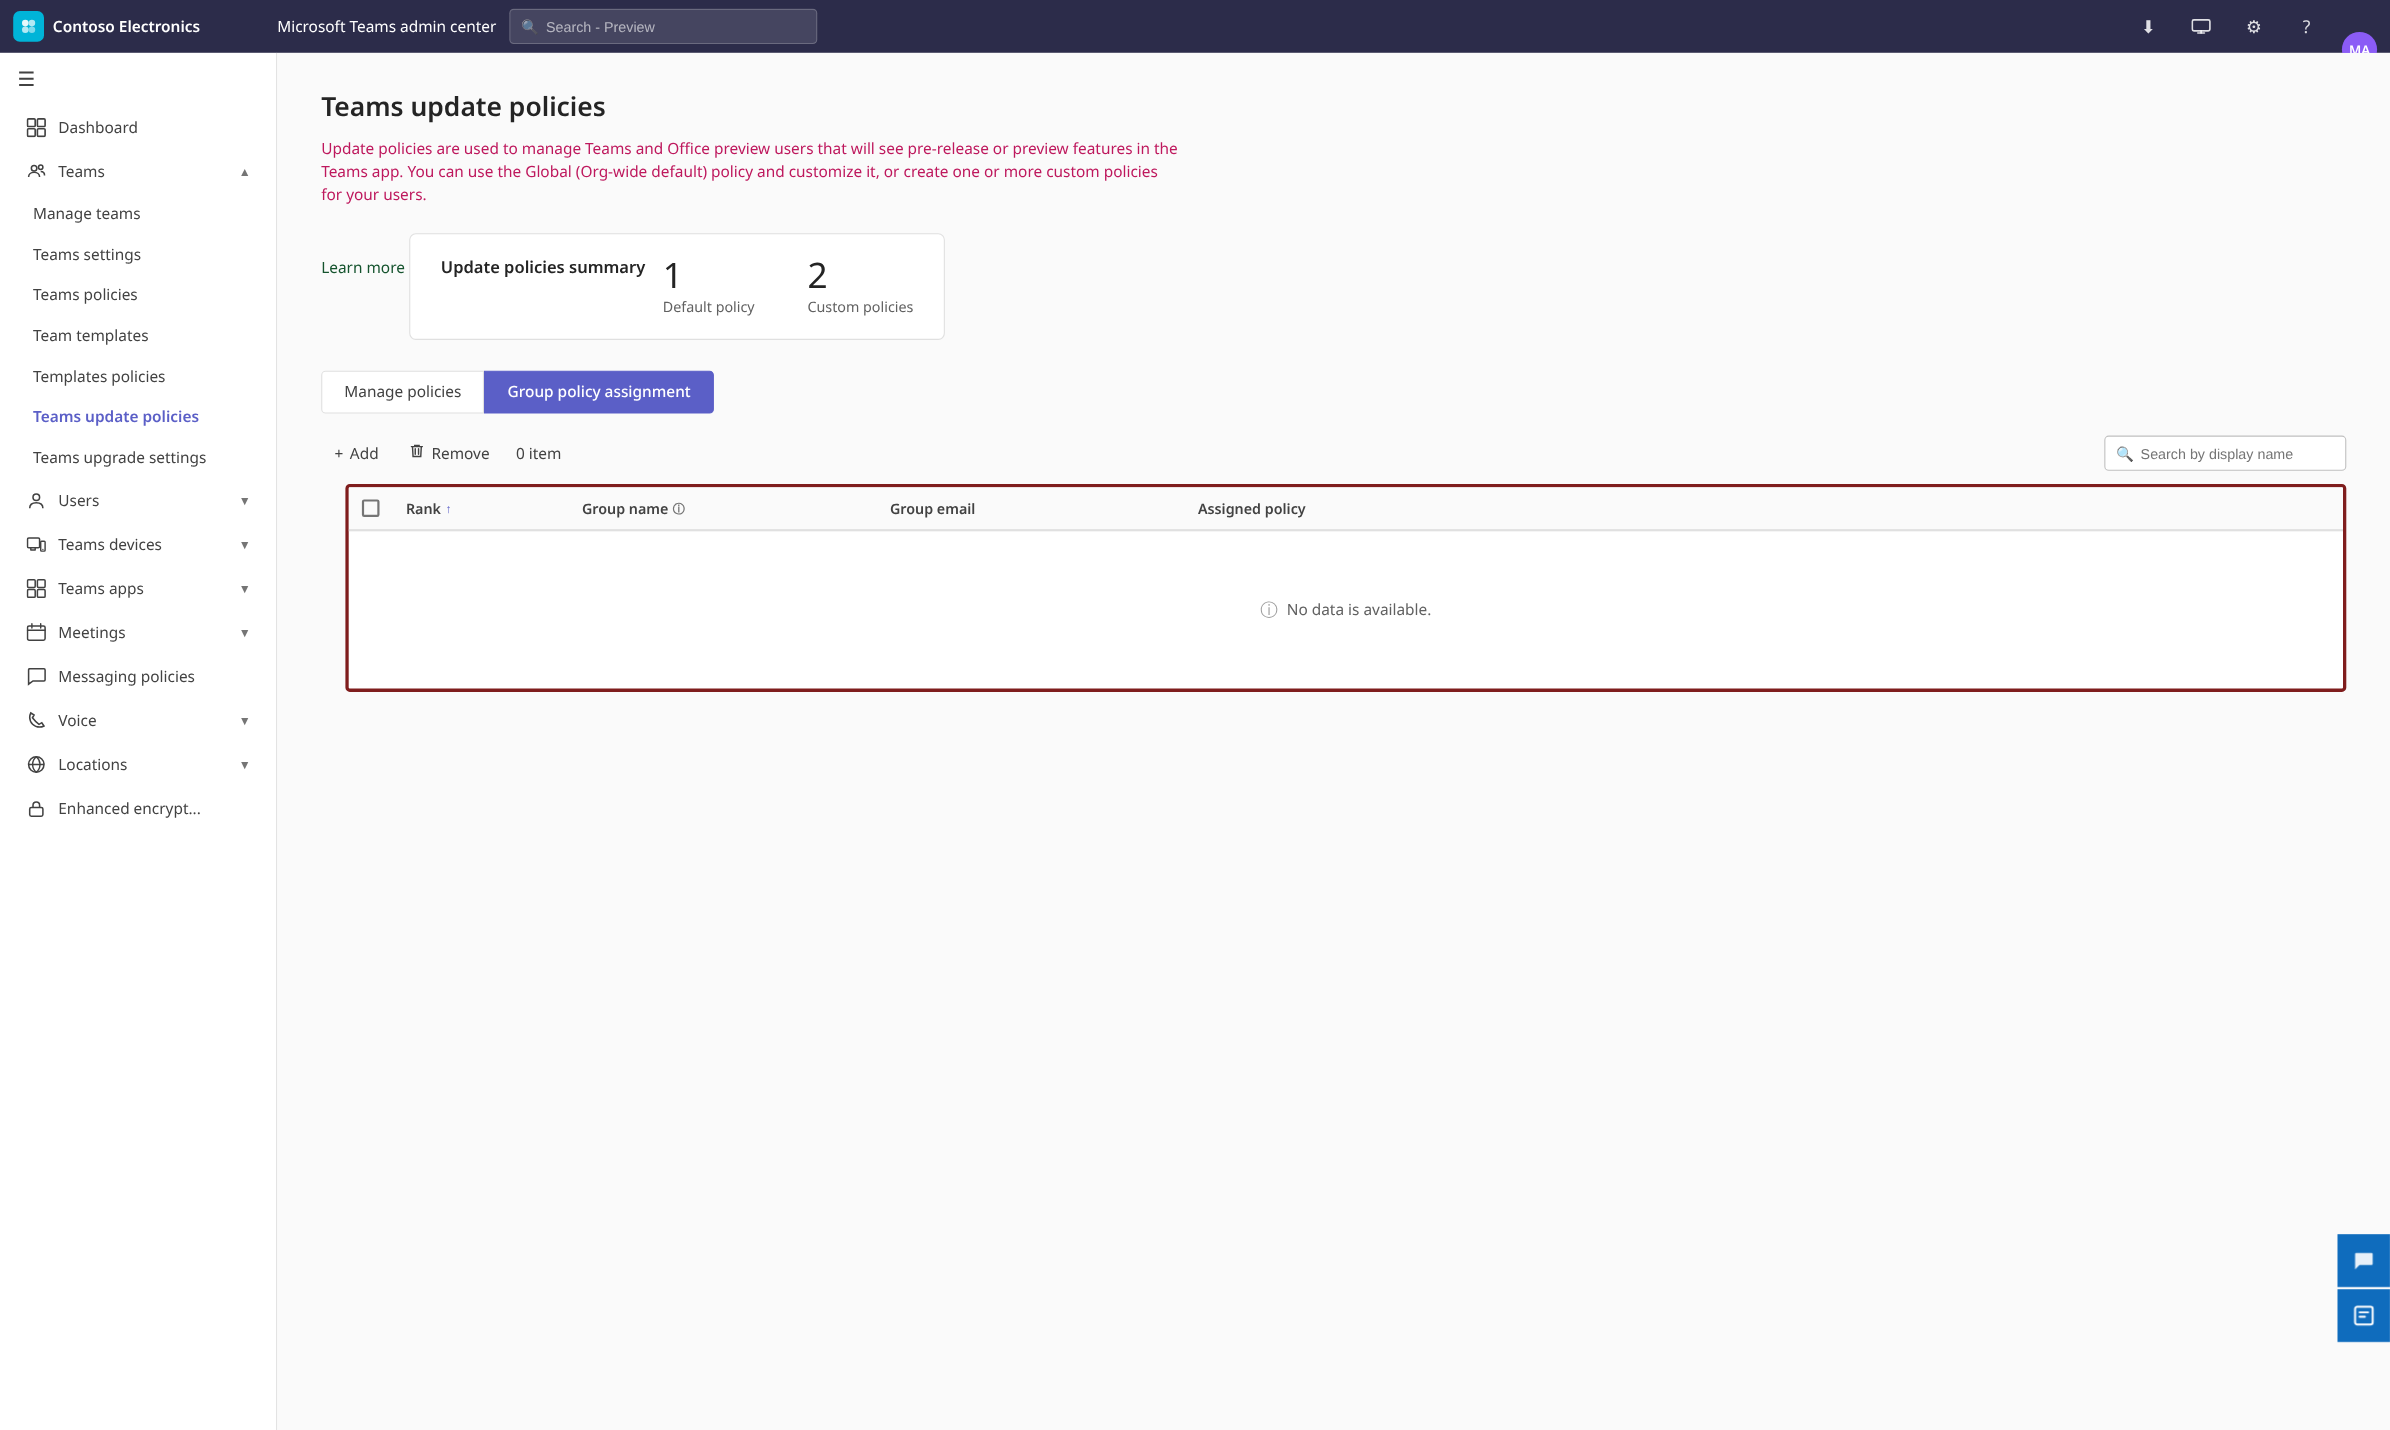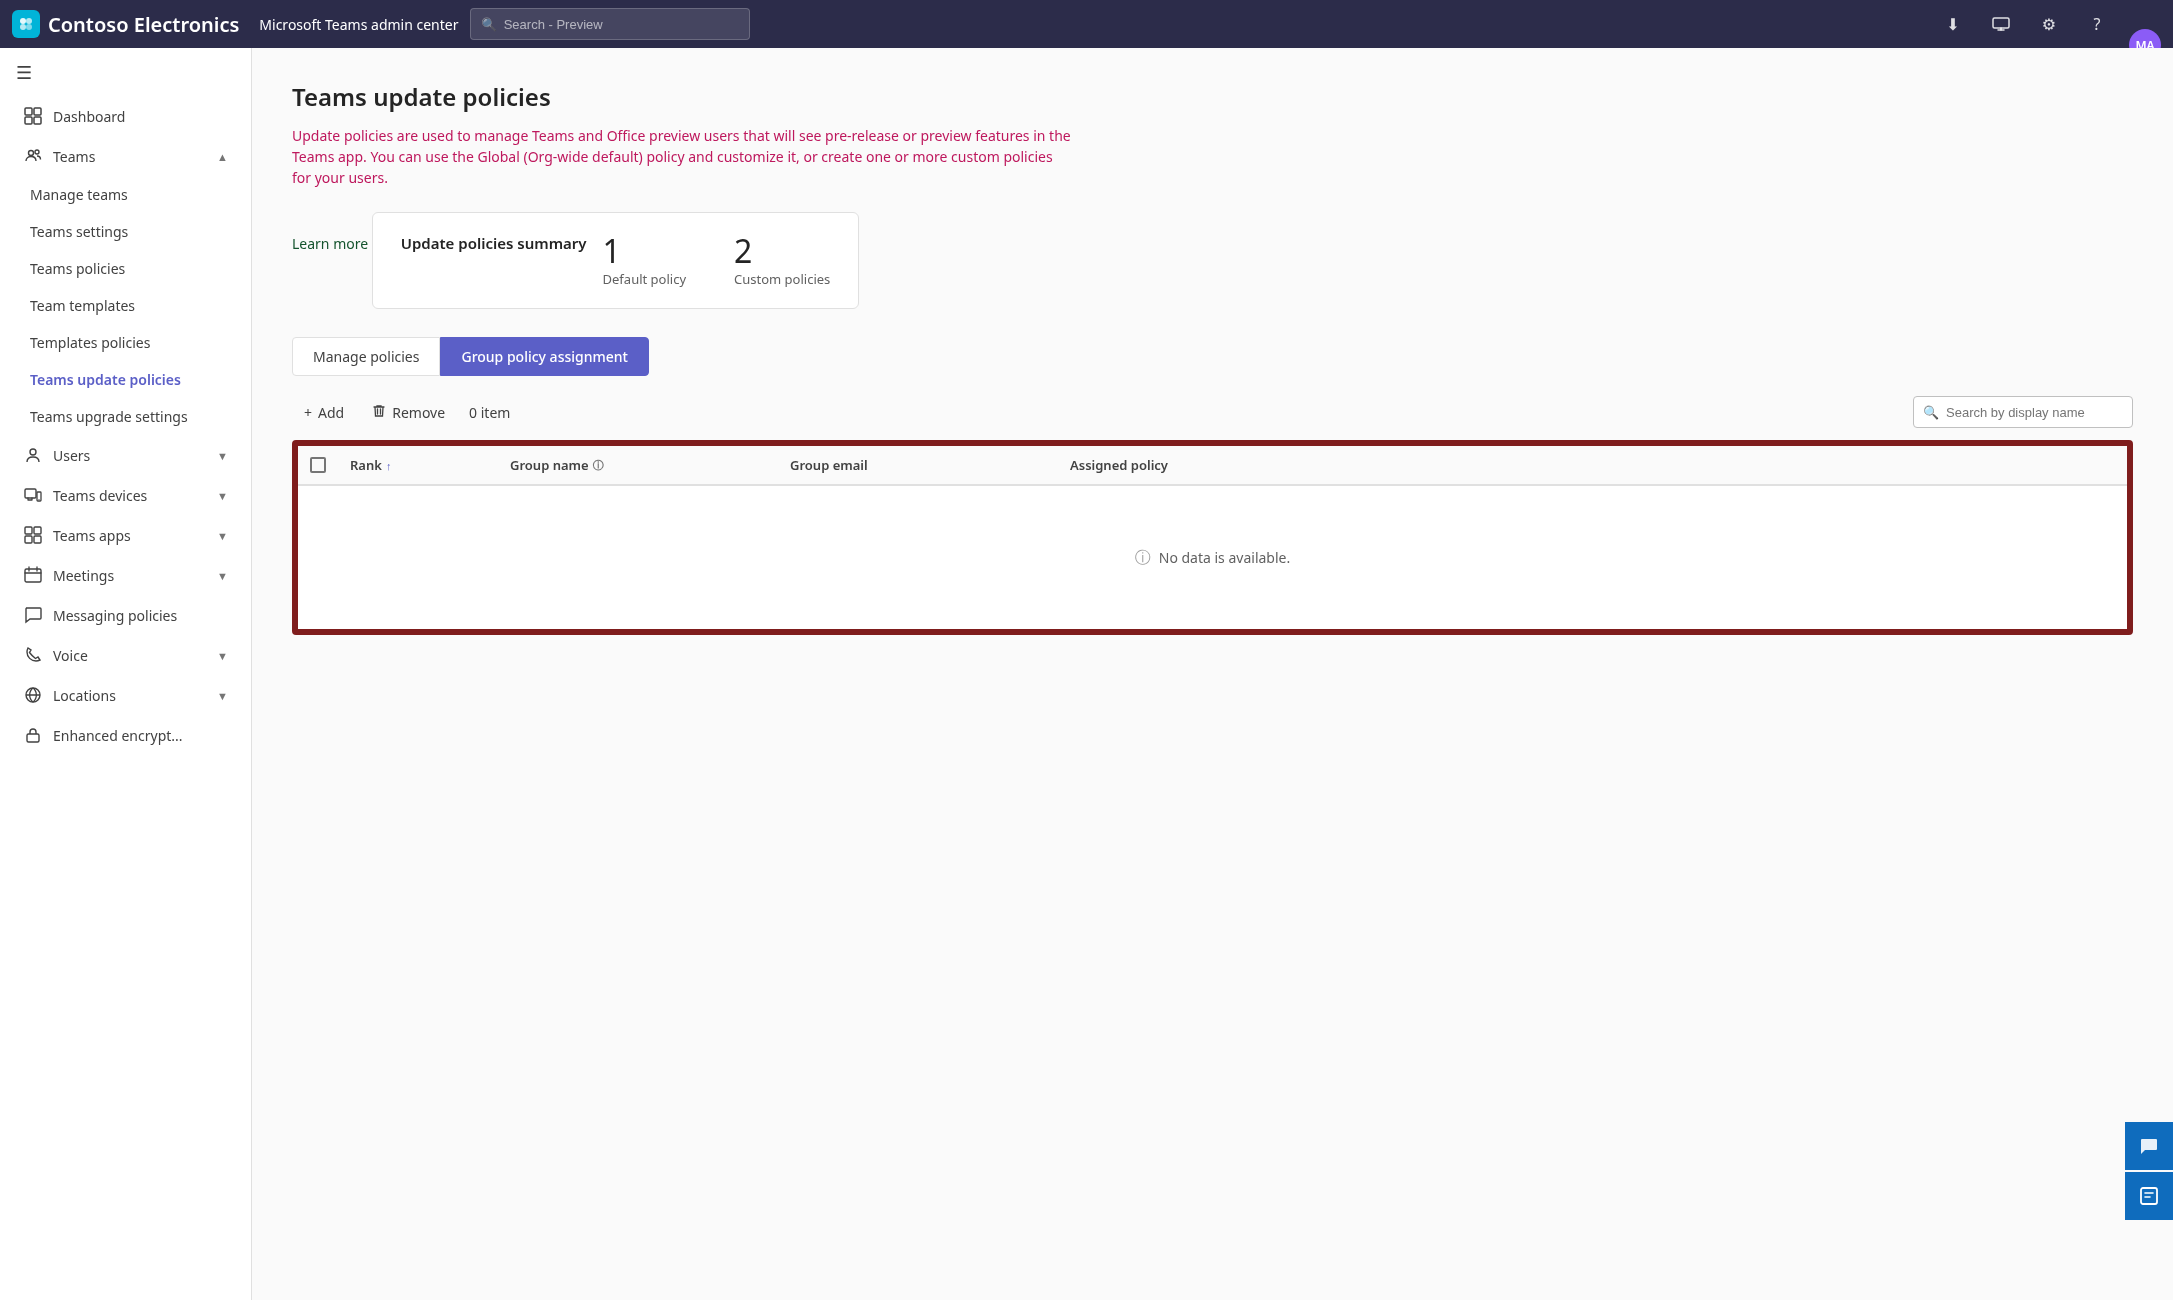--- a/index.html
+++ b/index.html
@@ -3,21 +3,21 @@
   <meta charset="utf-8">
   <style>
     * { box-sizing: border-box; margin: 0; padding: 0; }
     body { font-family: 'Segoe UI', system-ui, sans-serif; font-size: 14px; background: #f5f5f5; color: #242424; display: flex; flex-direction: column; height: 100vh; overflow: hidden; }
 
     
     .topnav {
       display: flex; align-items: center; background: #1a1a2e; height: 48px;
       padding: 0 12px; gap: 12px; flex-shrink: 0; background: #2c2c4a;
     }
-    .topnav-brand { display: flex; align-items: center; gap: 8px; color: #fff; font-size: 20px; font-weight: 600; min-width: 220px; }
+    .topnav-brand { display: flex; align-items: center; gap: 8px; color: #fff; font-size: 14px; font-weight: 600; min-width: 220px; }
     .topnav-brand-icon { width: 28px; height: 28px; background: #00b4d8; border-radius: 6px; display: flex; align-items: center; justify-content: center; color: #fff; font-size: 14px; font-weight: bold; }
     .topnav-app-title { color: #fff; font-size: 14px; font-weight: 400; margin-left: 8px; }
     .topnav-search { flex: 0 0 280px; background: rgba(255,255,255,0.12); border: 1px solid rgba(255,255,255,0.2); border-radius: 4px; display: flex; align-items: center; padding: 0 10px; height: 32px; }
     .topnav-search input { background: transparent; border: none; outline: none; color: #fff; font-size: 13px; width: 100%; }
     .topnav-search input::placeholder { color: rgba(255,255,255,0.6); }
     .topnav-search-icon { color: rgba(255,255,255,0.6); margin-right: 6px; font-size: 13px; }
     .topnav-spacer { flex: 1; }
     .topnav-actions { display: flex; align-items: center; gap: 16px; color: rgba(255,255,255,0.85); }
     .topnav-icon-btn { width: 32px; height: 32px; display: flex; align-items: center; justify-content: center; cursor: pointer; color: rgba(255,255,255,0.85); font-size: 16px; border-radius: 4px; }
     .topnav-avatar { width: 32px; height: 32px; border-radius: 50%; background: #8b5cf6; color: #fff; display: flex; align-items: center; justify-content: center; font-size: 12px; font-weight: 600; cursor: pointer; margin-top: 42px; }
@@ -61,21 +61,21 @@
     .toolbar { display: flex; align-items: center; gap: 4px; margin-bottom: 12px; }
     .toolbar-btn { display: flex; align-items: center; gap: 6px; padding: 6px 12px; background: transparent; border: none; cursor: pointer; font-size: 14px; color: #424242; border-radius: 4px; font-family: inherit; }
     .toolbar-btn-icon { font-size: 14px; }
     .toolbar-count { color: #424242; font-size: 14px; margin-left: 8px; }
     .toolbar-spacer { flex: 1; }
     .search-box { display: flex; align-items: center; border: 1px solid #c0c0c0; border-radius: 4px; padding: 6px 10px; background: #fff; gap: 6px; min-width: 220px; }
     .search-box input { border: none; outline: none; font-size: 13px; color: #424242; background: transparent; width: 100%; }
     .search-box-icon { color: #757575; font-size: 13px; }
 
     
-    .table-container { background: #fff; border: 6px solid #7f1d1d; border-radius: 4px; overflow: hidden; }
+    .table-container { background: #fff; border: 3px solid #7f1d1d; border-radius: 4px; overflow: hidden; margin-left: 22px; }
     .table-header { display: grid; grid-template-columns: 40px 160px 280px 280px 1fr; border-bottom: 2px solid #e0e0e0; background: #fafafa; }
     .table-header-cell { padding: 10px 12px; font-size: 13px; font-weight: 600; color: #424242; display: flex; align-items: center; gap: 4px; }
     .sort-icon { font-size: 11px; color: #5b5fc7; }
     .info-icon { font-size: 11px; color: #757575; cursor: pointer; }
     .table-empty { padding: 60px; display: flex; align-items: center; justify-content: center; gap: 8px; color: #616161; font-size: 14px; }
     .table-empty-icon { font-size: 16px; color: #9e9e9e; }
     .checkbox-cell { display: flex; align-items: center; justify-content: center; }
     .checkbox { width: 16px; height: 16px; border: 2px solid #757575; border-radius: 2px; }
 
     

